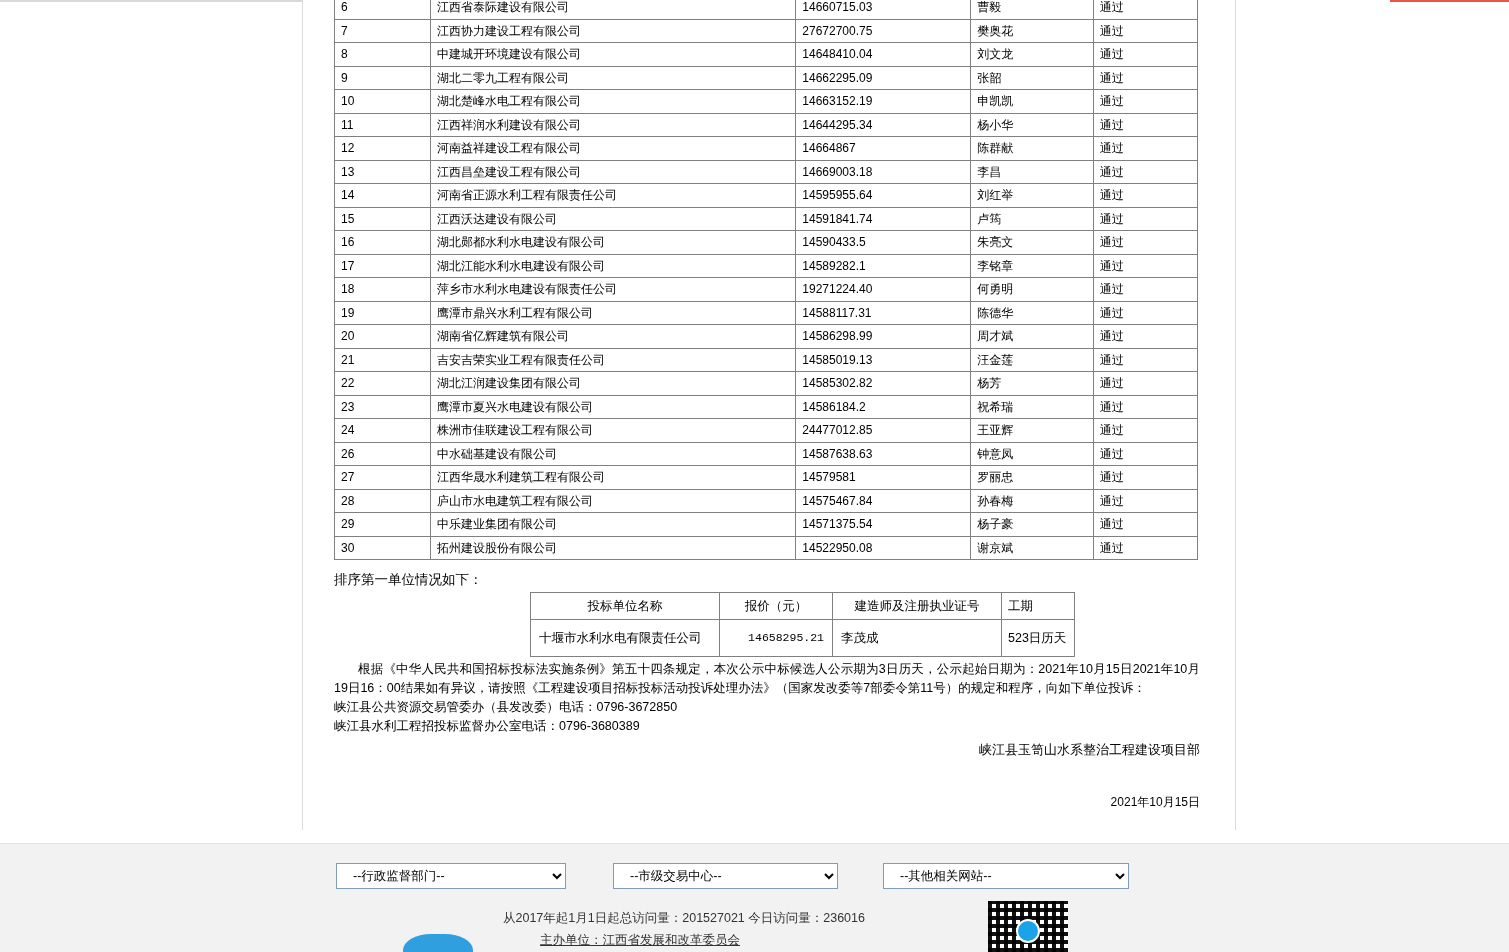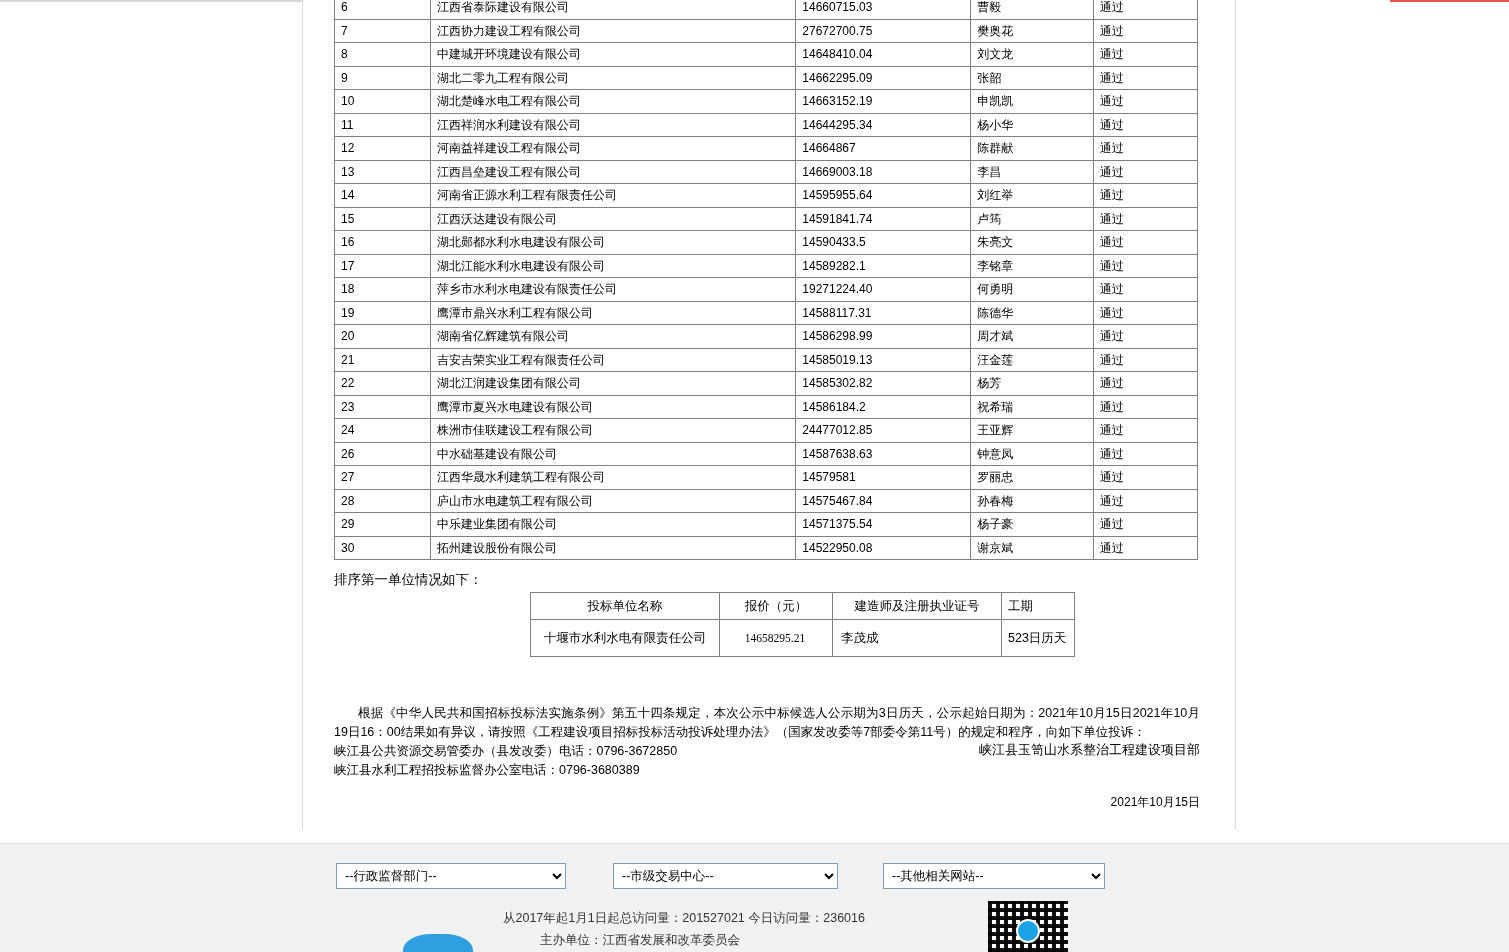--- a/index.html
+++ b/index.html
@@ -90,39 +90,39 @@
     font-weight: normal;
     font-size: 12.5px;
     line-height: 26px;
     white-space: nowrap;
   }
   table.first-unit th { text-align: center; }
   table.first-unit th.h-name   { width: 172px; }
   table.first-unit th.h-price  { width: 96px; }
   table.first-unit th.h-cert   { width: 152px; }
   table.first-unit th.h-period { width: 56px; text-align: left; padding-left: 6px;}
-  table.first-unit td.v-name   { text-align: center; padding-left: 8px; }
-  table.first-unit td.v-price  { text-align: center; padding-left: 6px; font-family: Liberation Serif, serif; font-size: 11.5px; margin-left: 8px;}
+  table.first-unit td.v-name   { text-align: left; padding-left: 8px; }
+  table.first-unit td.v-price  { text-align: right; padding-left: 6px; font-family: Liberation Mono, monospace; font-size: 11.5px; margin-left: 8px;}
   table.first-unit td.v-cert   { text-align: left; padding-left: 8px; }
   table.first-unit td.v-period { text-align: left; padding-left: 6px; }
   table.first-unit tr.row-values td { height: 36px; line-height: 36px; }
 
   
   .legal {
     position: absolute;
     left: 334px;
     top: 660px;
     width: 866px;
     font-size: 12.5px;
     line-height: 19px;
     color: #000000;
     text-align: justify;
   }
   .legal p { margin: 0; }
-  .legal .indent { text-indent: 24px; margin-top: 44px; }
+  .legal .indent { text-indent: 24px; }
 
   .signature {
     position: absolute;
     left: 334px;
     top: 740px;
     width: 866px;
     text-align: right;
     font-size: 13px;
     line-height: 20px;
     color: #000000;
@@ -147,44 +147,45 @@
     height: 28px;
   }
   select.gov-select {
     position: absolute;
     height: 26px;
     font-size: 12.5px;
     font-family: "Liberation Sans", sans-serif;
     background: #ffffff;
     border: 1px solid #7f9db9;
     color: #000;
-    padding-left: 4px;
+    padding-left: 12px;
   }
   select.s1 { left: 336px; width: 230px; }
   select.s2 { left: 613px; width: 225px; }
-  select.s3 { left: 883px; width: 222px; }
+  select.s3 { left: 883px; width: 246px; }
 
   .visits {
     position: absolute;
     top: 66px;
     left: 0;
     width: 1280px;
     text-align: center;
     font-size: 12.5px;
     color: #333333;
     padding-left: 44px;
   }
   .org {
     position: absolute;
     top: 88px;
     left: 0;
     width: 1280px;
     text-align: center;
     font-size: 12.5px;
     color: #333333;
+    text-decoration: underline;
   }
   
   .qr {
     position: absolute;
     left: 988px;
     top: 901px;
     width: 80px;
     height: 51px;
     background:
       repeating-linear-gradient(90deg, #111 0 4px, #fff 4px 8px),

